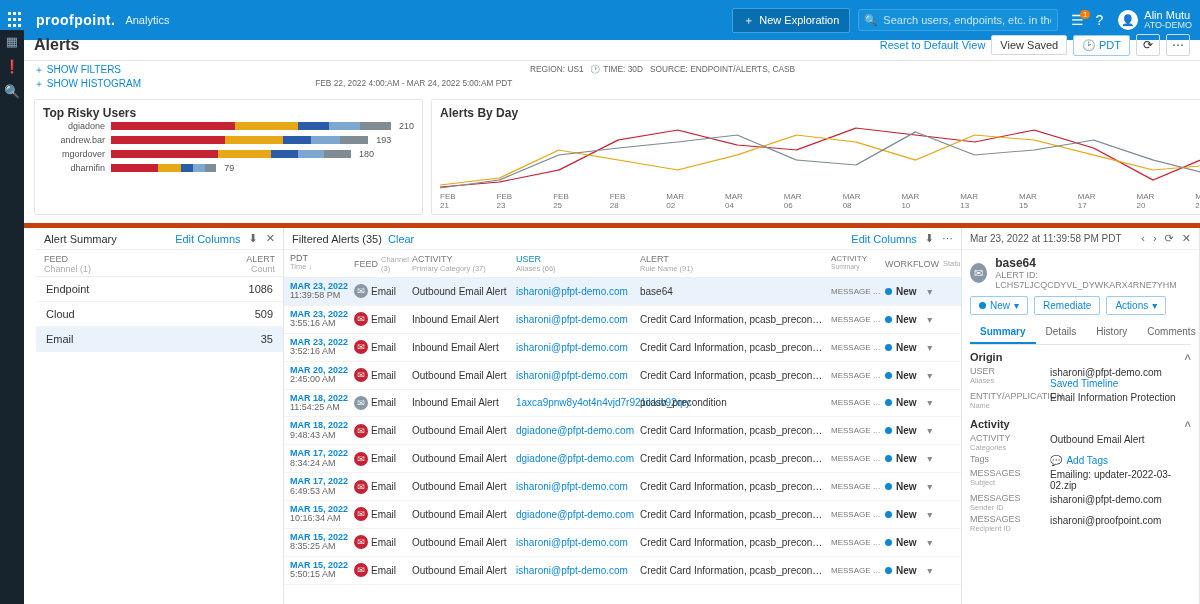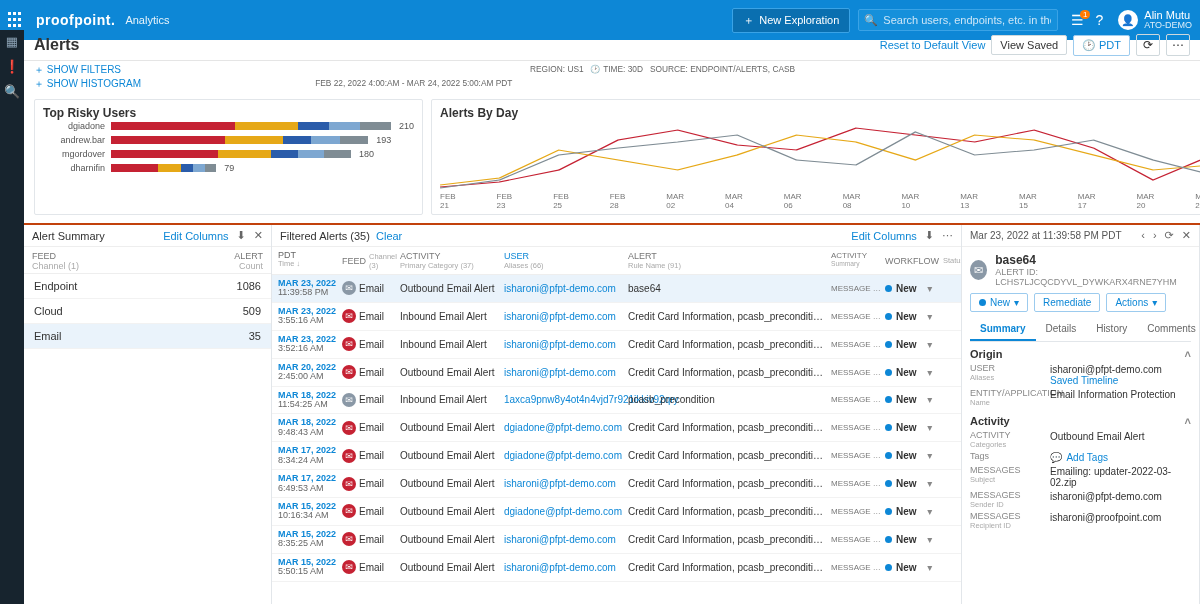--- a/index.html
+++ b/index.html
@@ -54,21 +54,21 @@
 .barlabel { width: 62px; text-align: right; color: #555; white-space: nowrap; overflow: hidden; text-overflow: ellipsis; }
 .bar { height: 8px; background: #ddd; position: relative; }
 .segs { display: flex; height: 100%; }
 .segs span { height: 100%; }
 .barval { font-size: 9px; color: #555; margin-left: 2px; }
 .linechart { height: 86px; position: relative; }
 .linechart svg { width: 100%; height: 70px; }
 .xaxis { display: flex; justify-content: space-between; font-size: 8px; color: #777; gap: 41px; }
 
 
-.tables { flex: 1; display: flex; border-top: 2px solid #c2410c; overflow: hidden; }
+.tables { flex: 1; display: flex; border-top: 5px solid #c2410c; overflow: hidden; padding-left: 12px; }
 .panel { border-right: 1px solid #e2e6ea; display: flex; flex-direction: column; overflow: hidden; }
 .panel.summary { width: 248px; }
 .panel.filtered { flex: 1; }
 .panel.details { width: 238px; }
 .panel-hdr { display: flex; align-items: center; padding: 4px 8px; border-bottom: 1px solid #eee; font-size: 11px; }
 .panel-hdr .sp { flex: 1; }
 .panel-hdr .ico { margin-left: 8px; color: #666; cursor: pointer; }
 .tbl-head { display: flex; font-size: 9px; color: #777; padding: 4px 8px 2px; border-bottom: 1px solid #eee; text-transform: uppercase; }
 .tbl-head .sub { color: #aaa; display: block; text-transform: none; }
 .sum-row { display: flex; justify-content: space-between; padding: 6px 10px; font-size: 11px; border-bottom: 1px solid #f2f2f2; cursor: pointer; }

